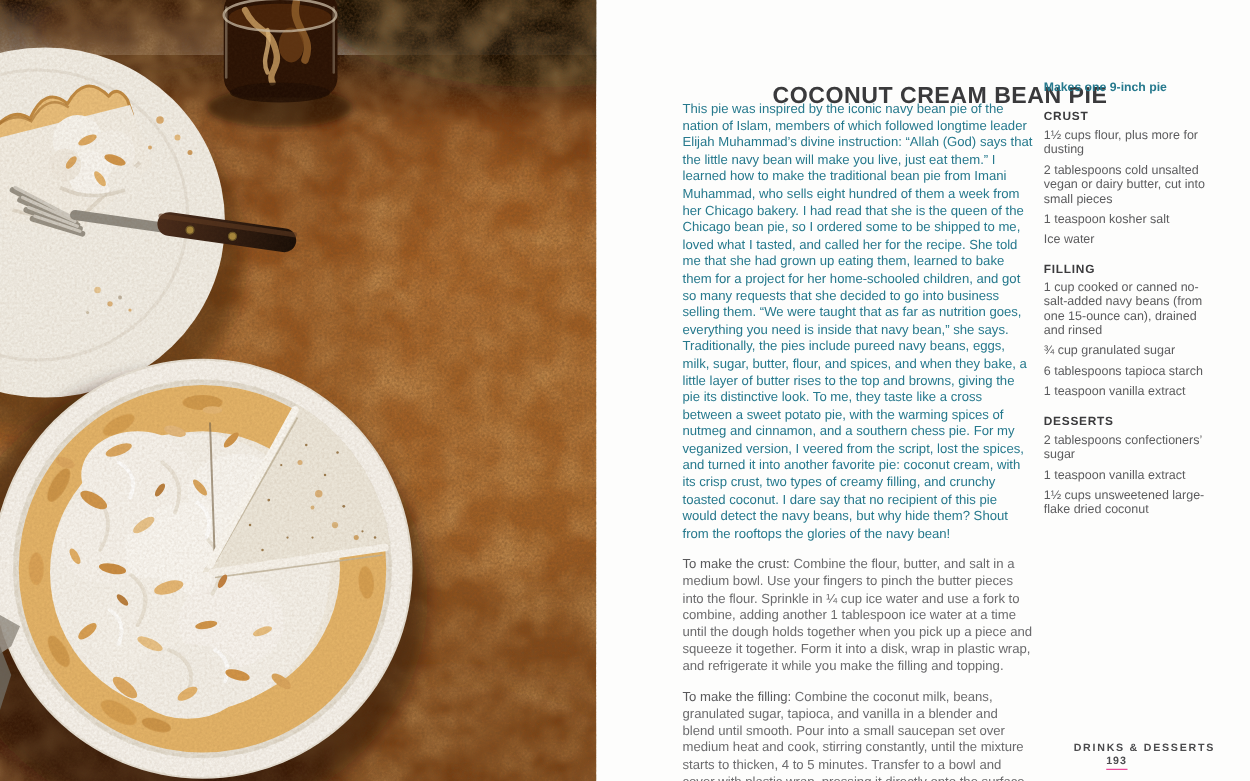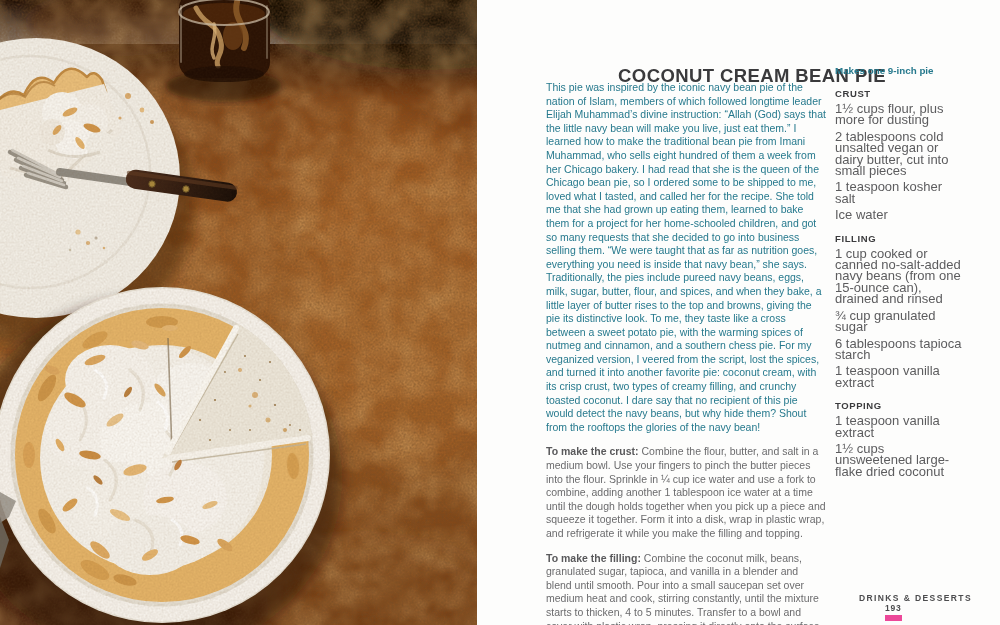--- a/index.html
+++ b/index.html
@@ -7,30 +7,30 @@
           font-family:"Liberation Sans",sans-serif;}
   .photo{position:absolute;left:0;top:0;width:477px;height:625px;}
   .photo svg{display:block;width:477px;height:625px;}
 
   .title{position:absolute;left:546px;top:33px;width:412px;text-align:center;
          font-size:18.5px;font-weight:700;letter-spacing:.4px;color:#3a3a3c;margin-top:32px;}
 
   .bodycol{position:absolute;left:546px;top:81px;width:280px;}
   .intro{margin:0;font-size:10.5px;line-height:13.6px;color:#26798d;font-weight:500;}
   .step{margin:11px 0 0 0;font-size:10.5px;line-height:13.6px;color:#6b6b6d;}
-  .step .lead{font-weight:700;color:#59595b;}
+  .step .lead{font-weight:400;color:#59595b;}
 
   .sidebar{position:absolute;left:835px;top:65px;width:129px;}
   .yield{font-size:9.8px;font-weight:700;color:#26798d;margin:0 0 10px 0;}
   .sidebar h3{margin:12px 0 4px 0;font-size:9.5px;font-weight:700;letter-spacing:.6px;color:#3b3b3d;}
-  .ing{margin:0 0 5px 0;font-size:13px;line-height:11.4px;color:#5c5c5e;}
+  .ing{margin:0 0 5px 0;font-size:10px;line-height:11.4px;color:#5c5c5e;}
 
   .footer{position:absolute;right:28px;top:593px;display:flex;align-items:flex-start;
           font-size:8.5px;font-weight:700;letter-spacing:1.4px;color:#4c4c4e;flex-direction:column;}
-  .footer .pagenum{margin-left:26px;border-bottom:6px solid #ec4899;padding-bottom:2px;letter-spacing:.8px;}
+  .footer .pagenum{margin-left:26px;border-bottom:1px solid #ec4899;padding-bottom:2px;letter-spacing:.8px;}
 </style>
 </head>
 <body>
 
 <div class="spread">
 
   <div class="photo">
     <svg viewBox="0 0 477 625" xmlns="http://www.w3.org/2000/svg">
       <defs>
         <linearGradient id="bgGrad" x1="0" y1="0" x2="0" y2="1">
@@ -259,21 +259,22 @@
 
     <section>
       <h3>FILLING</h3>
       <p class="ing">1 cup cooked or canned no-salt-added navy beans (from one 15-ounce can), drained and rinsed</p>
       <p class="ing">¾ cup granulated sugar</p>
       <p class="ing">6 tablespoons tapioca starch</p>
       <p class="ing">1 teaspoon vanilla extract</p>
     </section>
 
     <section>
-      <h3>TOPPING</h3>
+      <h3>DESSERTS</h3>
+      <p class="ing">2 tablespoons confectioners’ sugar</p>
       <p class="ing">1 teaspoon vanilla extract</p>
       <p class="ing">1½ cups unsweetened large-flake dried coconut</p>
     </section>
   </aside>
 
   <div class="footer">
     <span>DRINKS &amp; DESSERTS</span>
     <span class="pagenum">193</span>
   </div>
 

